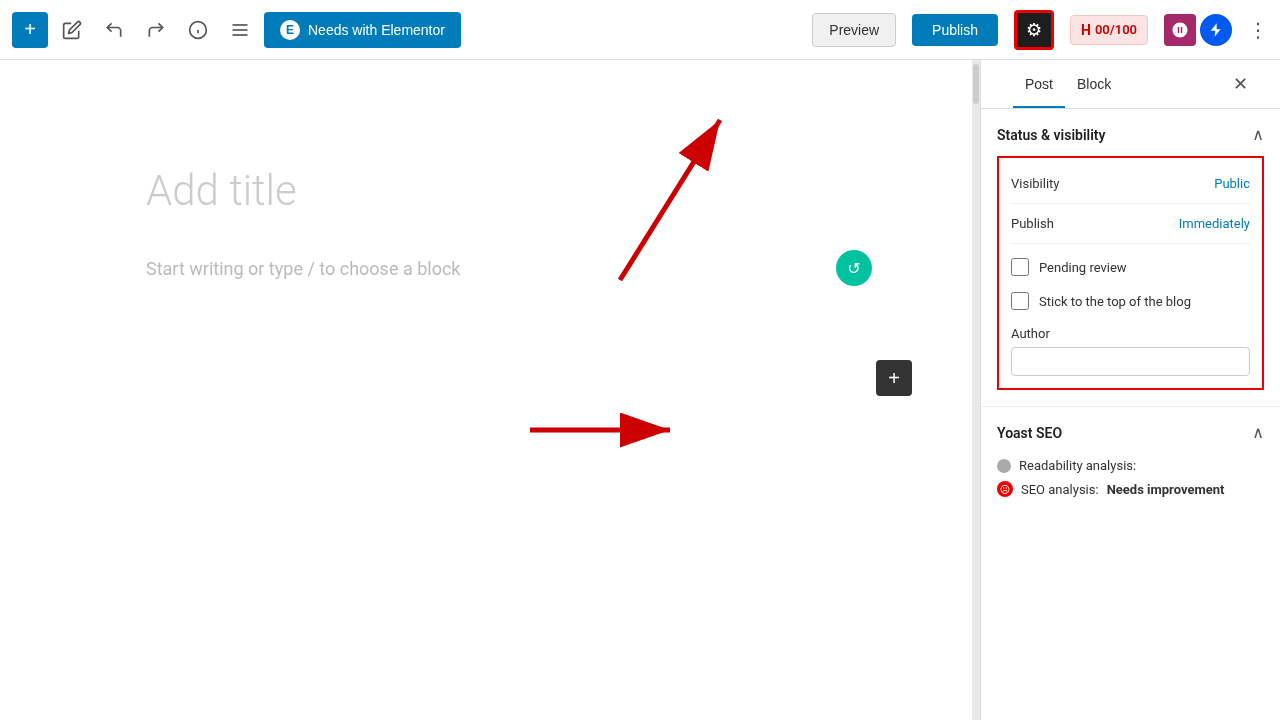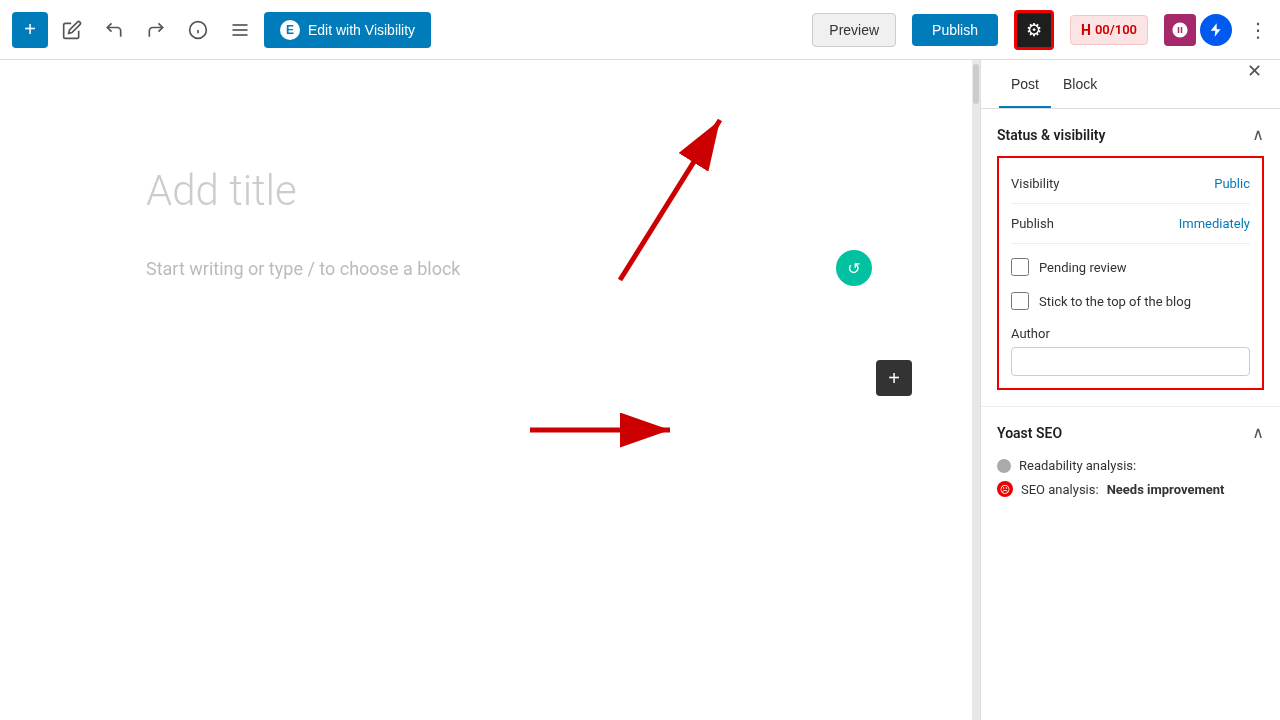--- a/index.html
+++ b/index.html
@@ -217,23 +217,23 @@
     
     .sidebar {
       width: 300px;
       background: #fff;
       border-left: 1px solid #ddd;
       overflow-y: auto;
       flex-shrink: 0;
     }
     .sidebar-tabs {
       display: flex;
-      align-items: flex-start;
+      align-items: center;
       border-bottom: 1px solid #ddd;
-      padding: 0 18px;
+      padding: 0 32px;
       position: relative;
     }
     .sidebar-tab {
       padding: 16px 12px;
       font-size: 14px;
       font-weight: 500;
       cursor: pointer;
       border: none;
       background: transparent;
       color: #333;
@@ -411,21 +411,21 @@
       <svg viewBox="0 0 24 24" fill="none" stroke="currentColor" stroke-width="2">
         <line x1="3" y1="6" x2="21" y2="6"></line>
         <line x1="3" y1="12" x2="21" y2="12"></line>
         <line x1="3" y1="18" x2="21" y2="18"></line>
       </svg>
     </button>
     <button class="btn-elementor">
       <div class="e-logo">
           <span>E</span>
         </div>
-      <span>Edit with Visibility</span>
+      <span>Needs with Elementor</span>
     </button>
   </div>
   <div class="toolbar-right">
     <button class="btn-preview">Preview</button>
     <button class="btn-publish">Publish</button>
     <button class="btn-settings">⚙</button>
     <div class="btn-seo">
       <span class="h-badge">H</span>
       <span>00/100</span>
     </div>

